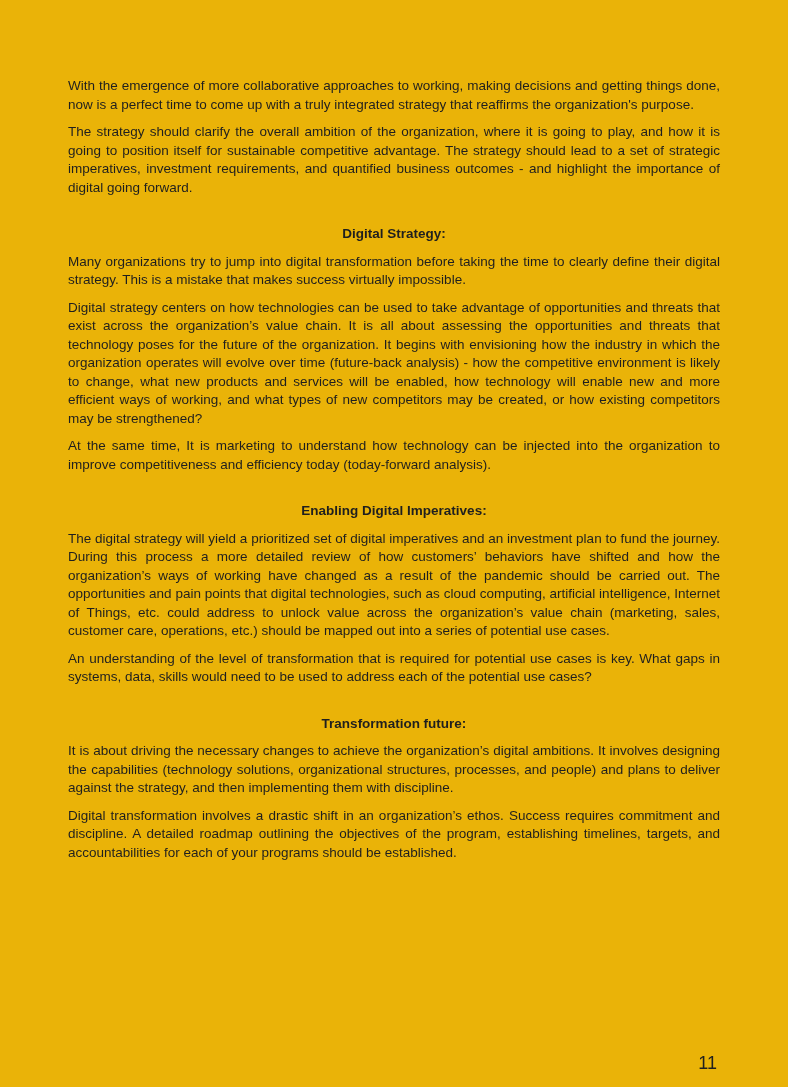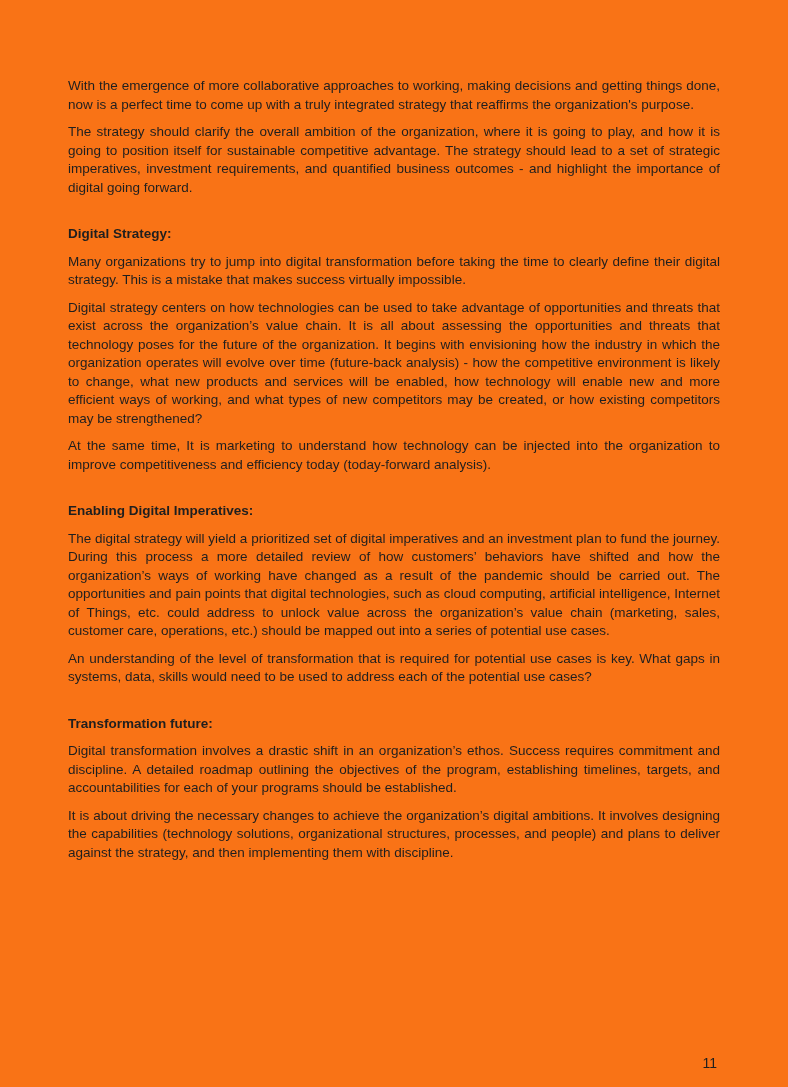--- a/index.html
+++ b/index.html
@@ -1,20 +1,20 @@
 <!DOCTYPE html>
 <html><head>
 <meta charset="utf-8">
 <style>
   html, body { margin: 0; padding: 0; background: #ffffff; }
   .page {
     position: relative;
     width: 788px;
     height: 1087px;
-    background: #f97316;
+    background: #eab308;
     overflow: hidden;
     font-family: "Liberation Sans", sans-serif;
     color: #1f1f1f;
   }
   .content {
     position: absolute;
     top: 77px;
     left: 68px;
     width: 652px;
   }
@@ -24,42 +24,43 @@
     text-align: justify;
     margin: 0 0 9px 0;
     color: #1f1f1f;
   }
   .content h2.head {
     font-size: 13.5px;
     line-height: 18.5px;
     font-weight: bold;
     margin: 28px 0 9px 0;
     color: #1f1f1f;
+    text-align: center;
   }
   .page-number {
     position: absolute;
     top: 1056px;
     right: 71px;
-    font-size: 14px;
+    font-size: 18px;
     line-height: 15px;
     color: #1f1f1f;
   }
 </style>
 </head>
 <body>
 
 <div class="page">
   <div class="content">
     <p class="body">With the emergence of more collaborative approaches to working, making decisions and getting things done, now is a perfect time to come up with a truly integrated strategy that reaffirms the organization's purpose.</p>
     <p class="body">The strategy should clarify the overall ambition of the organization, where it is going to play, and how it is going to position itself for sustainable competitive advantage. The strategy should lead to a set of strategic imperatives, investment requirements, and quantified business outcomes - and highlight the importance of digital going forward.</p>
     <h2 class="head">Digital Strategy:</h2>
     <p class="body">Many organizations try to jump into digital transformation before taking the time to clearly define their digital strategy. This is a mistake that makes success virtually impossible.</p>
     <p class="body">Digital strategy centers on how technologies can be used to take advantage of opportunities and threats that exist across the organization’s value chain. It is all about assessing the opportunities and threats that technology poses for the future of the organization. It begins with envisioning how the industry in which the organization operates will evolve over time (future-back analysis) - how the competitive environment is likely to change, what new products and services will be enabled, how technology will enable new and more efficient ways of working, and what types of new competitors may be created, or how existing competitors may be strengthened?</p>
     <p class="body">At the same time, It is marketing to understand how technology can be injected into the organization to improve competitiveness and efficiency today (today-forward analysis).</p>
     <h2 class="head">Enabling Digital Imperatives:</h2>
     <p class="body">The digital strategy will yield a prioritized set of digital imperatives and an investment plan to fund the journey. During this process a more detailed review of how customers’ behaviors have shifted and how the organization’s ways of working have changed as a result of the pandemic should be carried out. The opportunities and pain points that digital technologies, such as cloud computing, artificial intelligence, Internet of Things, etc. could address to unlock value across the organization’s value chain (marketing, sales, customer care, operations, etc.) should be mapped out into a series of potential use cases.</p>
     <p class="body">An understanding of the level of transformation that is required for potential use cases is key. What gaps in systems, data, skills would need to be used to address each of the potential use cases?</p>
     <h2 class="head">Transformation future:</h2>
+    <p class="body">It is about driving the necessary changes to achieve the organization’s digital ambitions. It involves designing the capabilities (technology solutions, organizational structures, processes, and people) and plans to deliver against the strategy, and then implementing them with discipline.</p>
     <p class="body">Digital transformation involves a drastic shift in an organization’s ethos. Success requires commitment and discipline. A detailed roadmap outlining the objectives of the program, establishing timelines, targets, and accountabilities for each of your programs should be established.</p>
-    <p class="body">It is about driving the necessary changes to achieve the organization’s digital ambitions. It involves designing the capabilities (technology solutions, organizational structures, processes, and people) and plans to deliver against the strategy, and then implementing them with discipline.</p>
   </div>
   <div class="page-number">11</div>
 </div>
 
 </body></html>

